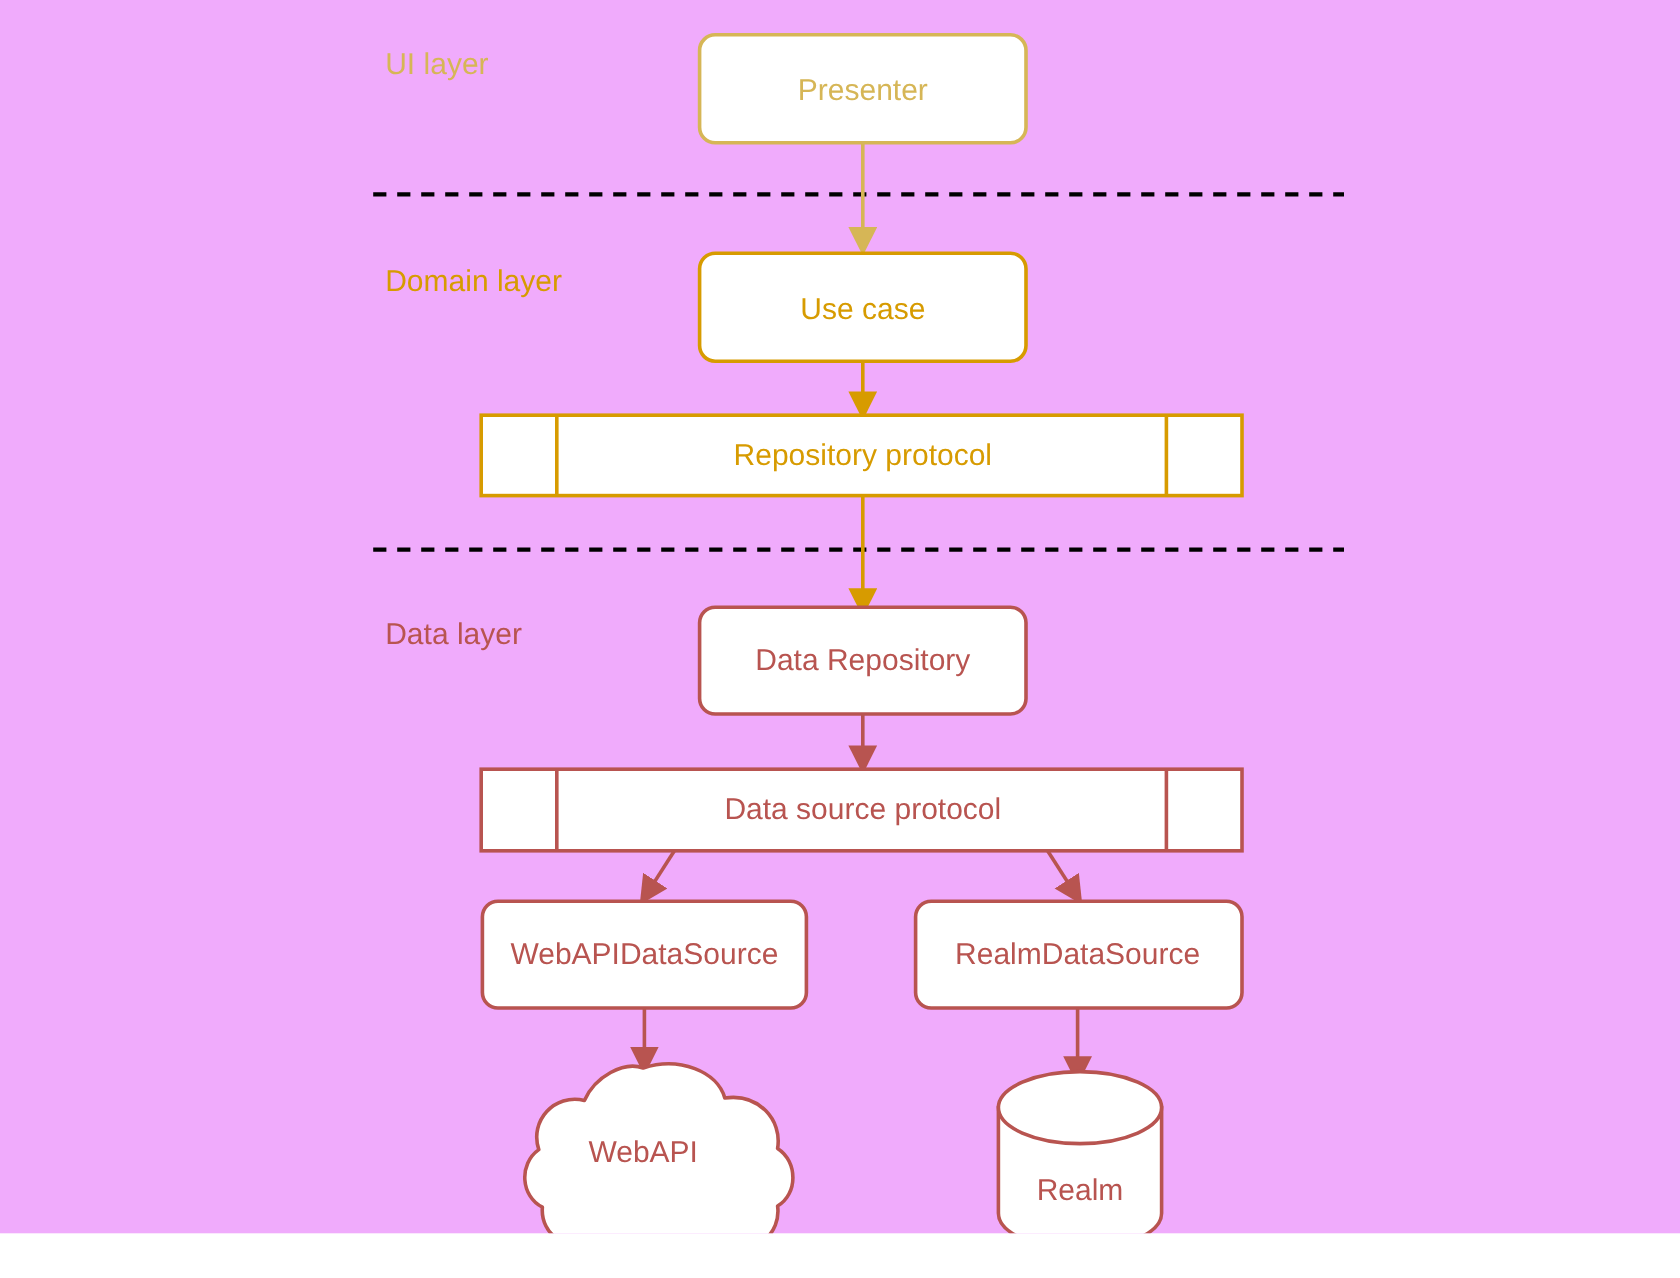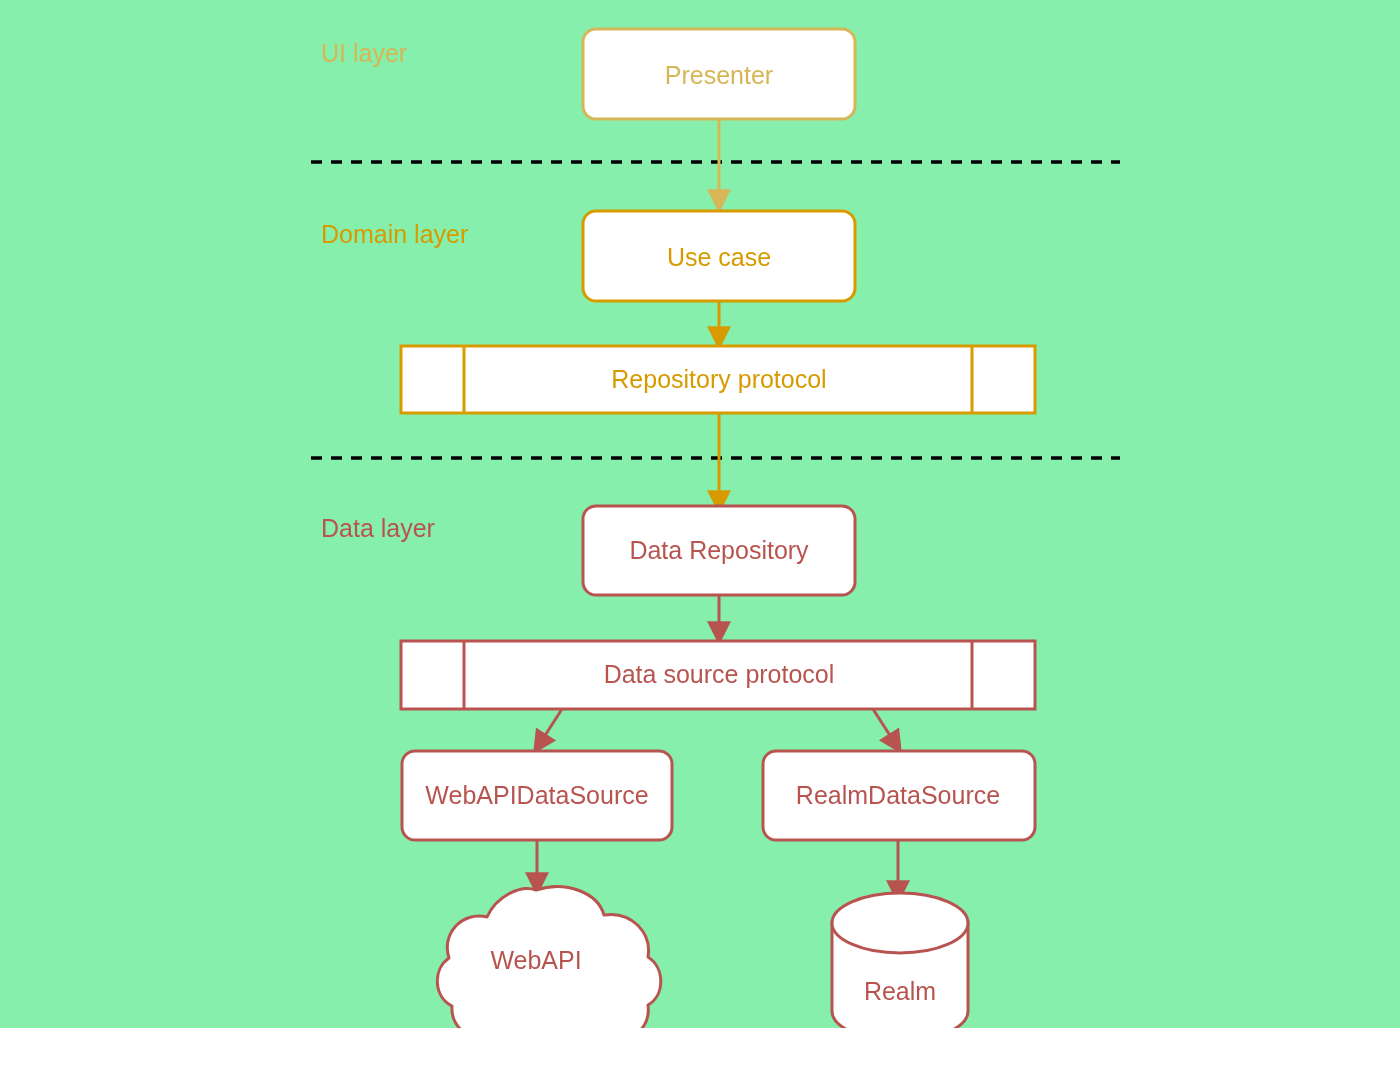--- a/index.html
+++ b/index.html
@@ -8,21 +8,21 @@
     padding: 0;
     background: #ffffff;
   }
   body {
     font-family: "Liberation Sans", sans-serif;
   }
   #diagram-root {
     position: relative;
     width: 1400px;
     height: 1028px;
-    background: #86efac;
+    background: #f0abfc;
     overflow: hidden;
   }
   #diagram-svg {
     position: absolute;
     top: 0;
     left: 0;
     width: 1400px;
     height: 1065px;
   }
   .node-label {

